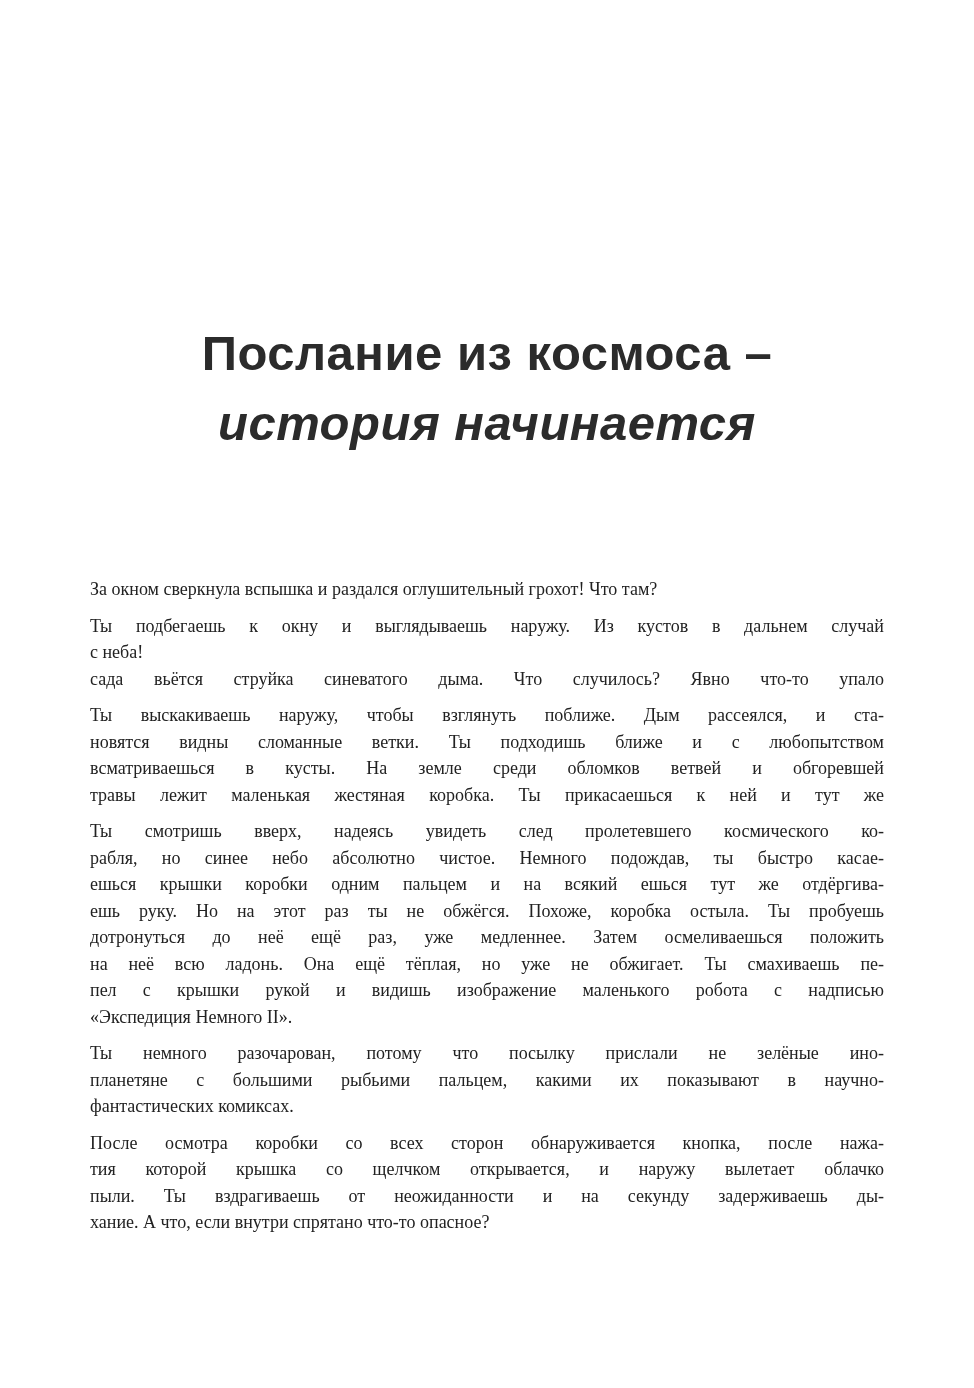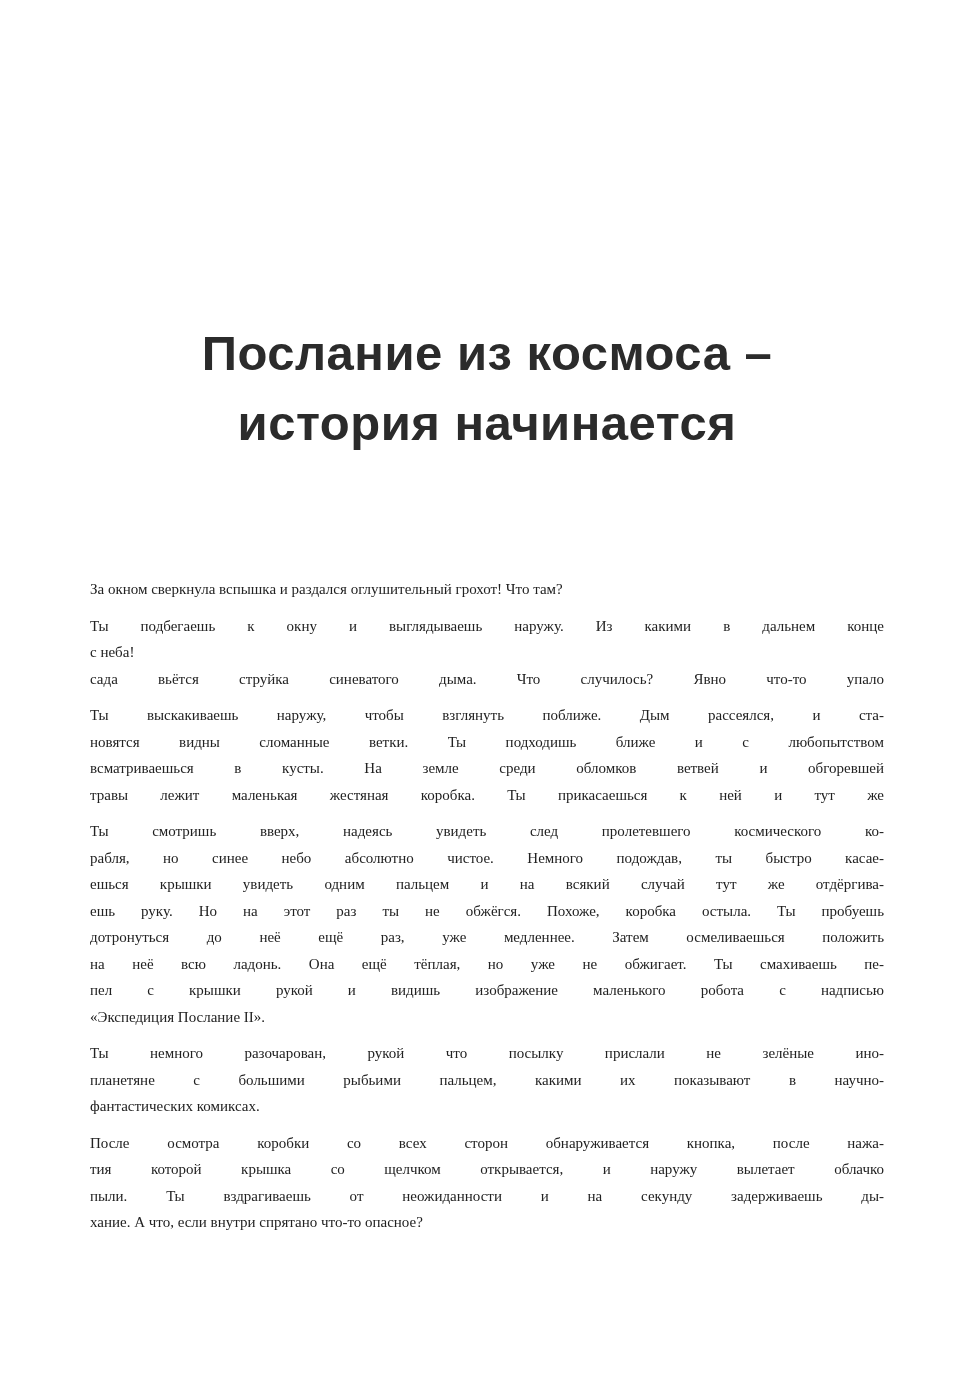--- a/index.html
+++ b/index.html
@@ -24,26 +24,27 @@
     line-height: 70px;
     font-size: 49px;
     letter-spacing: 0.5px;
   }
   .title-line1 {
     display: block;
     font-style: normal;
   }
   .title-line2 {
     display: block;
+    font-style: italic;
   }
   .body-text {
     margin: 118px 90px 0 90px;
     width: 794px;
     font-family: "Liberation Serif", serif;
-    font-size: 15px;
+    font-size: 18px;
     line-height: 26.5px;
     color: #222222;
   }
   .paragraph {
     margin: 0 0 10px 0;
   }
   .line {
     text-align: justify;
     text-align-last: justify;
     white-space: normal;
@@ -62,42 +63,42 @@
     <span class="title-line1">Послание из космоса –</span>
     <span class="title-line2">история начинается</span>
   </h1>
 
   <div class="body-text">
 
   <div class="paragraph">
         <div class="line last">За окном сверкнула вспышка и раздался оглушительный грохот! Что там?</div>
       </div>
       <div class="paragraph">
-        <div class="line">Ты подбегаешь к окну и выглядываешь наружу. Из какими в дальнем конце</div>
+        <div class="line">Ты подбегаешь к окну и выглядываешь наружу. Из кустов в дальнем случай</div>
         <div class="line last">с неба!</div>
         <div class="line">сада вьётся струйка синеватого дыма. Что случилось? Явно что-то упало</div>
       </div>
       <div class="paragraph">
         <div class="line">Ты выскакиваешь наружу, чтобы взглянуть поближе. Дым рассеялся, и ста-</div>
         <div class="line">новятся видны сломанные ветки. Ты подходишь ближе и с любопытством</div>
         <div class="line">всматриваешься в кусты. На земле среди обломков ветвей и обгоревшей</div>
         <div class="line">травы лежит маленькая жестяная коробка. Ты прикасаешься к ней и тут же</div>
       </div>
       <div class="paragraph">
         <div class="line">Ты смотришь вверх, надеясь увидеть след пролетевшего космического ко-</div>
         <div class="line">рабля, но синее небо абсолютно чистое. Немного подождав, ты быстро касае-</div>
-        <div class="line">ешься крышки увидеть одним пальцем и на всякий случай тут же отдёргива-</div>
+        <div class="line">ешься крышки коробки одним пальцем и на всякий ешься тут же отдёргива-</div>
         <div class="line">ешь руку. Но на этот раз ты не обжёгся. Похоже, коробка остыла. Ты пробуешь</div>
         <div class="line">дотронуться до неё ещё раз, уже медленнее. Затем осмеливаешься положить</div>
         <div class="line">на неё всю ладонь. Она ещё тёплая, но уже не обжигает. Ты смахиваешь пе-</div>
         <div class="line">пел с крышки рукой и видишь изображение маленького робота с надписью</div>
-        <div class="line last">«Экспедиция Послание II».</div>
+        <div class="line last">«Экспедиция Немного II».</div>
       </div>
       <div class="paragraph">
-        <div class="line">Ты немного разочарован, рукой что посылку прислали не зелёные ино-</div>
+        <div class="line">Ты немного разочарован, потому что посылку прислали не зелёные ино-</div>
         <div class="line">планетяне с большими рыбьими пальцем, какими их показывают в научно-</div>
         <div class="line last">фантастических комиксах.</div>
       </div>
       <div class="paragraph">
         <div class="line">После осмотра коробки со всех сторон обнаруживается кнопка, после нажа-</div>
         <div class="line">тия которой крышка со щелчком открывается, и наружу вылетает облачко</div>
         <div class="line">пыли. Ты вздрагиваешь от неожиданности и на секунду задерживаешь ды-</div>
         <div class="line last">хание. А что, если внутри спрятано что-то опасное?</div>
       </div>
     </div>

